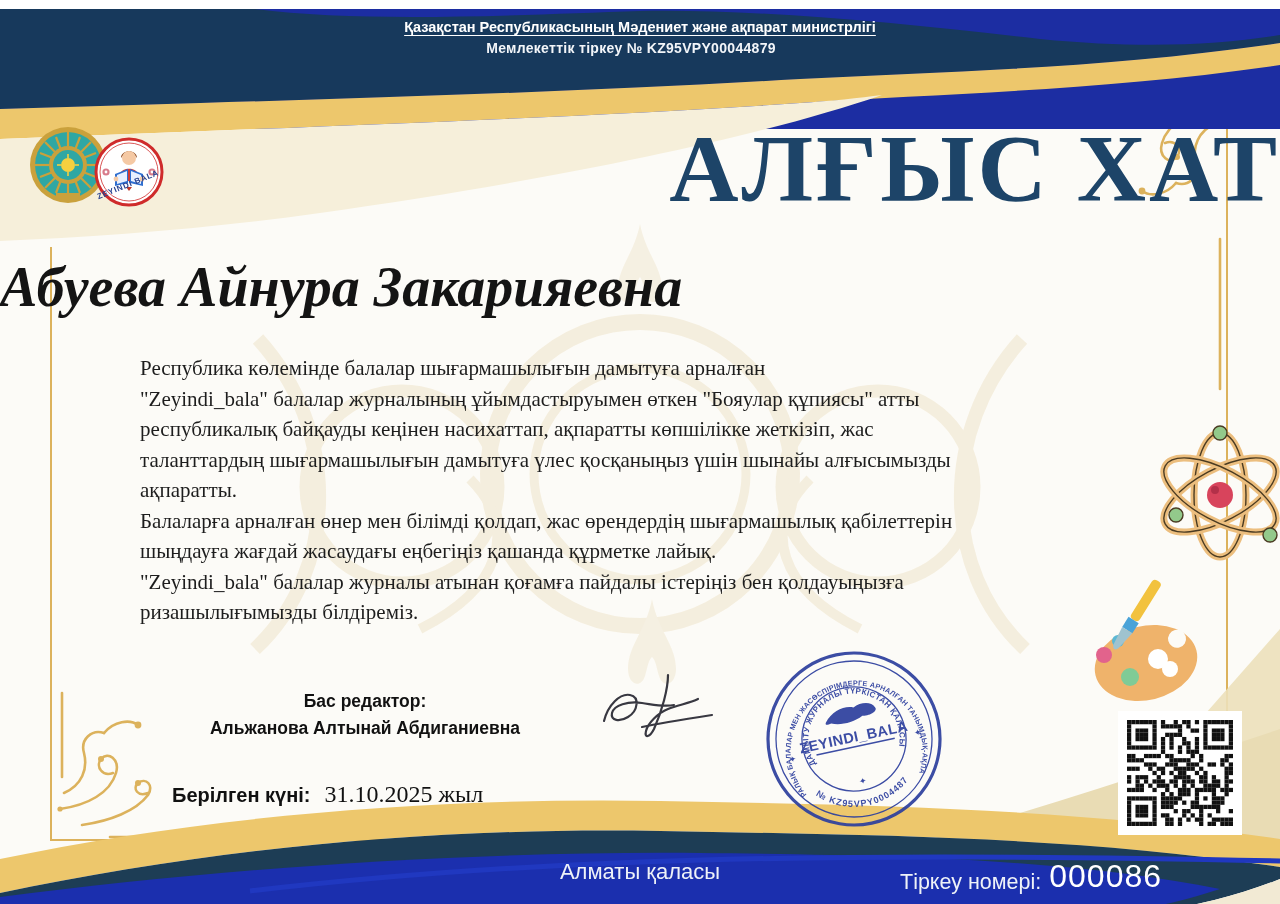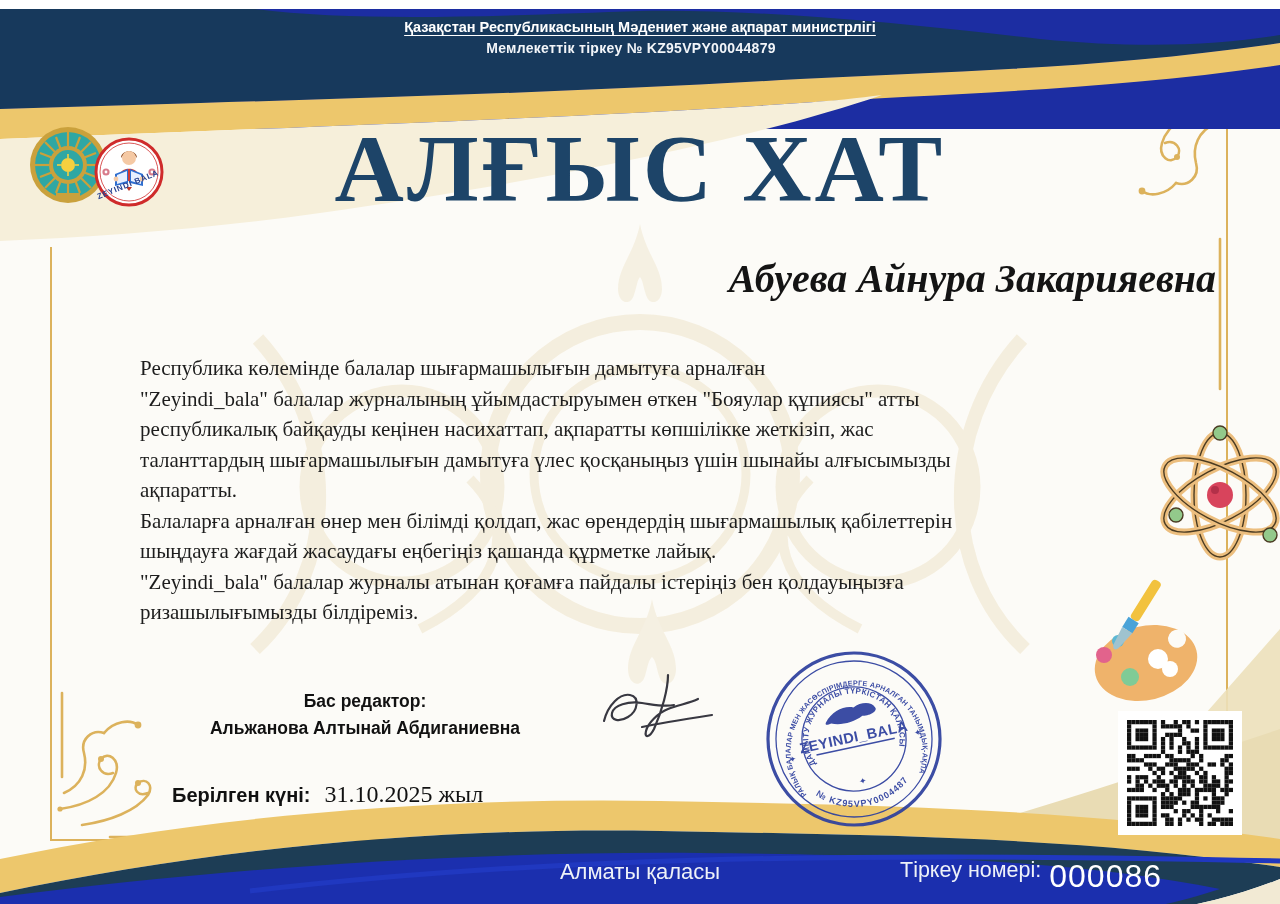--- a/index.html
+++ b/index.html
@@ -7,36 +7,36 @@
         font-family:"Liberation Sans",sans-serif;margin-top:9px;}
   .abs{position:absolute;}
 
   
   .topbar-line1{top:10px;left:0;width:1280px;text-align:center;color:#fff;
     font-size:14.5px;font-weight:bold;text-decoration:underline;text-underline-offset:3px;z-index:5;}
   .topbar-line2{top:31px;left:0;width:1262px;text-align:center;color:#f2f5f9;
     font-size:14px;font-weight:600;letter-spacing:.3px;z-index:5;}
 
   
-  .title{top:104px;left:0;width:1280px;text-align:center;color:#1d4468;
+  .title{top:104px;left:0;width:1280px;text-align:right;color:#1d4468;
     font-family:"Liberation Serif",serif;font-weight:bold;font-size:96px;letter-spacing:3px;z-index:4;}
-  .recipient{top:246px;left:0;width:1216px;text-align:right;color:#141414;
-    font-family:"Liberation Serif",serif;font-weight:bold;font-style:italic;font-size:40px;z-index:4;}
+  .recipient{top:246px;left:0;width:1216px;text-align:left;color:#141414;
+    font-family:"Liberation Serif",serif;font-weight:bold;font-style:italic;font-size:56px;z-index:4;}
   .body-text{top:344px;left:140px;width:1000px;color:#1d1d1d;
     font-family:"Liberation Serif",serif;font-size:21px;line-height:30.5px;z-index:4;}
   .editor{top:682px;left:140px;width:450px;text-align:center;color:#111;z-index:4;}
   .editor .role{font-size:17.5px;font-weight:bold;}
   .editor .name{font-size:17.5px;font-weight:bold;margin-top:6px;}
   .issue{top:772px;left:172px;z-index:4;display:flex;align-items:baseline;}
   .issue .lbl{font-size:20px;font-weight:bold;color:#111;}
   .issue .date{font-family:"Liberation Serif",serif;font-size:24px;color:#111;margin-left:14px;}
 
   
   .footer-city{top:850px;left:0;width:1280px;text-align:center;color:#eef2f8;font-size:22px;z-index:6;}
-  .footer-reg{top:849px;left:900px;color:#eef2f8;font-size:21.5px;z-index:6;display:flex;align-items:flex-start;}
+  .footer-reg{top:849px;left:900px;color:#eef2f8;font-size:21.5px;z-index:6;display:flex;align-items:flex-end;}
   .footer-reg .num{font-weight:normal;font-size:32px;letter-spacing:1px;margin-left:8px;color:#fff;}
 
   
   .goldline{background:#dcb25c;z-index:2;}
   .qr-card{top:702px;left:1118px;width:124px;height:124px;background:#fff;z-index:7;}
   .qr-card svg{position:absolute;top:9px;left:9px;}
   .stamp{top:634px;left:758px;width:192px;height:192px;z-index:5;transform:rotate(-12deg);opacity:.92;}
   .sig{top:654px;left:596px;z-index:5;}
   svg{display:block;}
 </style>

